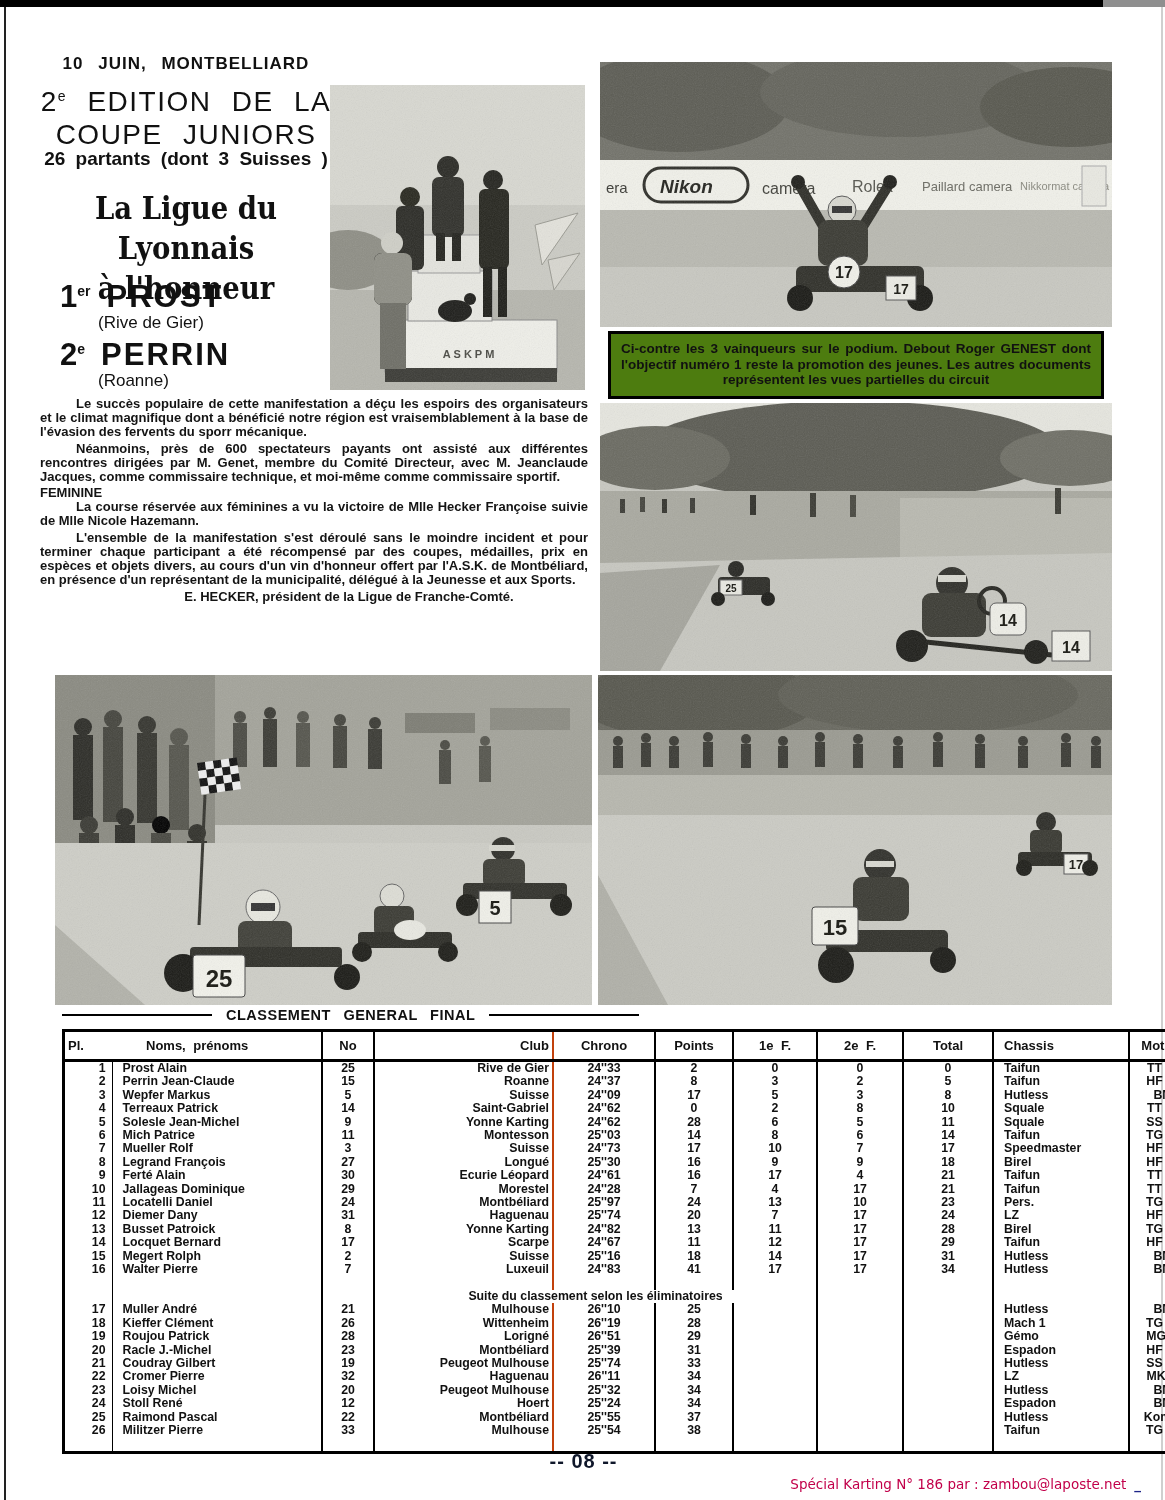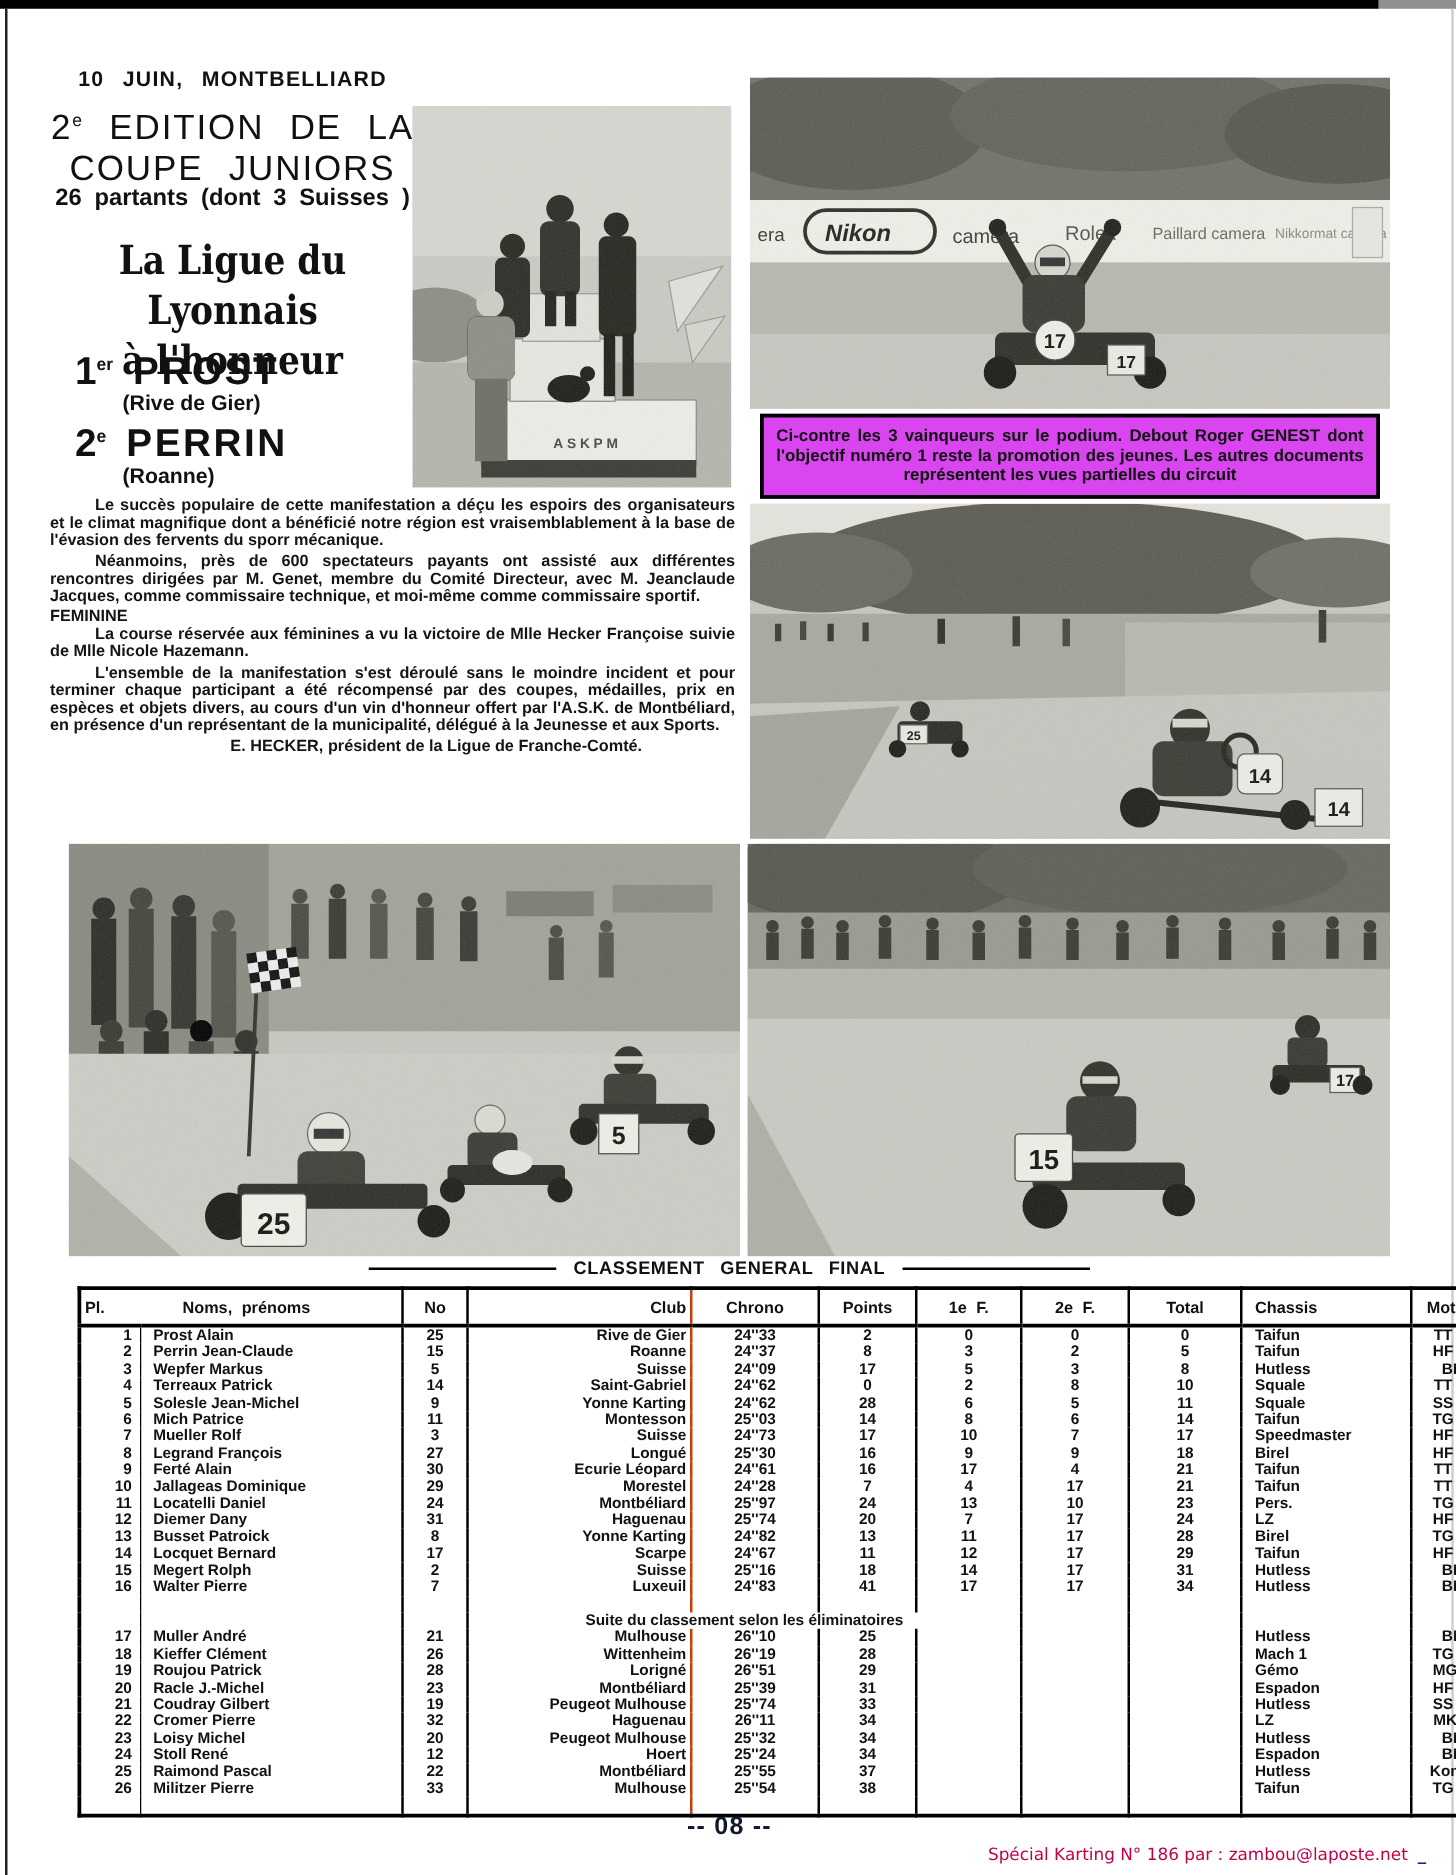--- a/index.html
+++ b/index.html
@@ -16,45 +16,45 @@
 
   
   .l-date{left:38px;top:54px;width:296px;text-align:center;font-size:17px;font-weight:bold;letter-spacing:1px;word-spacing:9px;}
   .l-title{left:30px;top:80px;width:312px;text-align:center;font-size:28px;font-weight:normal;letter-spacing:1.5px;word-spacing:11px;line-height:33px;}
   .l-title sup{font-size:14px;}
   .l-partants{left:30px;top:148px;width:312px;text-align:center;font-size:19px;font-weight:bold;word-spacing:5px;}
   .l-ligue{left:30px;top:188px;width:312px;text-align:center;font-family:"DejaVu Serif",serif;font-weight:bold;font-size:32px;line-height:40px;transform:scaleX(.86);transform-origin:50% 0;}
   .l-res{left:60px;font-size:31px;font-weight:bold;}
   .l-res sup{font-size:14px;}
   .res-name{letter-spacing:2px;margin-left:16px;}
-  .l-club{left:98px;font-size:17px;font-weight:bold;}
+  .l-club{left:98px;font-size:17px;font-weight:normal;}
   #res1{top:279px;} #club1{top:313px;}
   #res2{top:337px;} #club2{top:371px;}
 
   
   #article{left:40px;top:397px;width:548px;font-size:13px;line-height:13.9px;text-align:justify;font-weight:bold;color:#141414;}
   #article p{margin:0 0 3px 0;text-indent:36px;}
   #article .nohead{text-indent:0;margin:0;}
   #article .sig{text-indent:0;text-align:center;padding-left:70px;margin-top:2px;}
 
   
-  #caption-box{left:608px;top:331px;width:470px;border:3px solid #000;padding:7px 10px 8px;font-size:13.5px;font-weight:bold;line-height:15.5px;text-align:justify;text-align-last:center;background:#d946ef;}
+  #caption-box{left:608px;top:331px;width:470px;border:3px solid #000;padding:7px 10px 8px;font-size:13.5px;font-weight:bold;line-height:15.5px;text-align:justify;text-align-last:center;background:#4d7c0f;}
 
   
   .photo{position:absolute;overflow:hidden;background:#d4d4cd;}
   #photo-podium{left:330px;top:85px;width:255px;height:305px;}
   #photo-winner{left:600px;top:62px;width:512px;height:265px;}
   #photo-track14{left:600px;top:403px;width:512px;height:268px;}
   #photo-start{left:55px;top:675px;width:537px;height:330px;}
   #photo-duo{left:598px;top:675px;width:514px;height:330px;}
   svg text{font-family:"Liberation Sans",sans-serif;}
 
   
   #table-wrap{left:62px;top:1006px;width:1043px;}
-  #table-title-row{display:flex;align-items:center;justify-content:center;gap:14px;height:18px;}
+  #table-title-row{display:flex;align-items:center;gap:14px;height:18px;}
   .title-rule{height:2px;background:#000;width:150px;}
   #table-title{font-size:14.5px;font-weight:bold;letter-spacing:.5px;word-spacing:8px;}
   #results-table{border-collapse:collapse;table-layout:fixed;width:1043px;border:3px solid #000;margin-top:5px;}
   #results-table th{border-bottom:3px solid #000;font-size:13px;height:27px;word-spacing:4px;padding:0 3px;white-space:nowrap;overflow:hidden;}
   #results-table td{font-size:12.3px;font-weight:bold;height:13.4px;line-height:13.4px;white-space:nowrap;overflow:hidden;padding:0 3px;}
   .col-0{width:38px;border-right:1px solid #000;text-align:right;padding-right:6px !important;}
   th.col-0{border-right:none;text-align:left;padding-left:6px;}
   .col-1{width:172px;border-right:2px solid #000;text-align:left;padding-left:10px !important;}
   th.col-1{padding-left:34px !important;}
   .col-2{width:44px;border-right:2px solid #000;text-align:center;}

